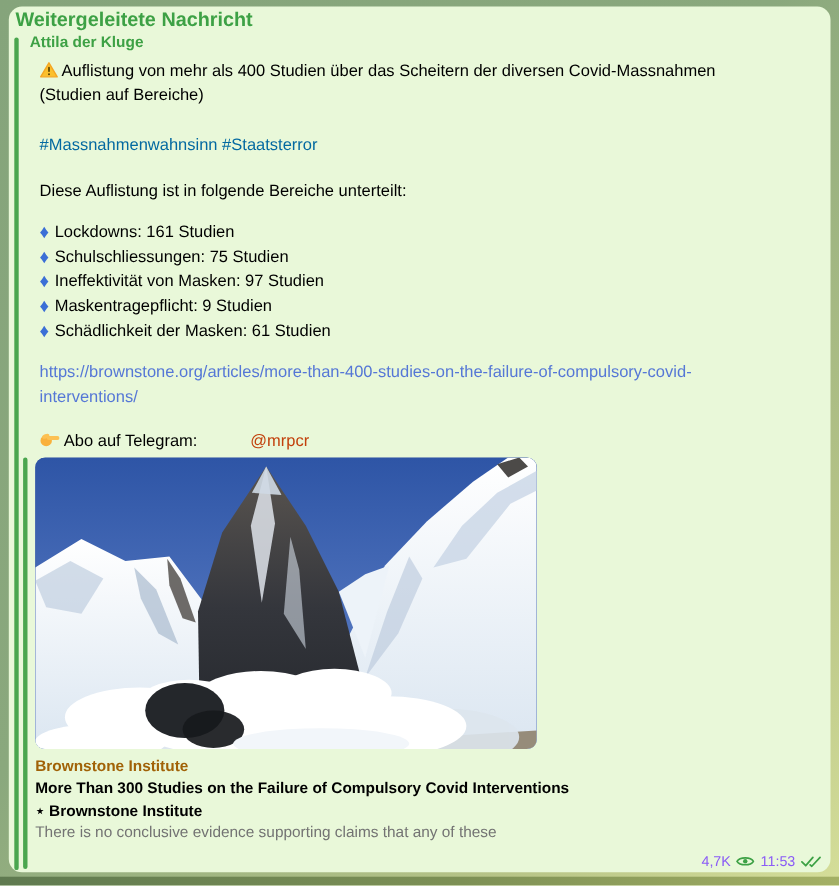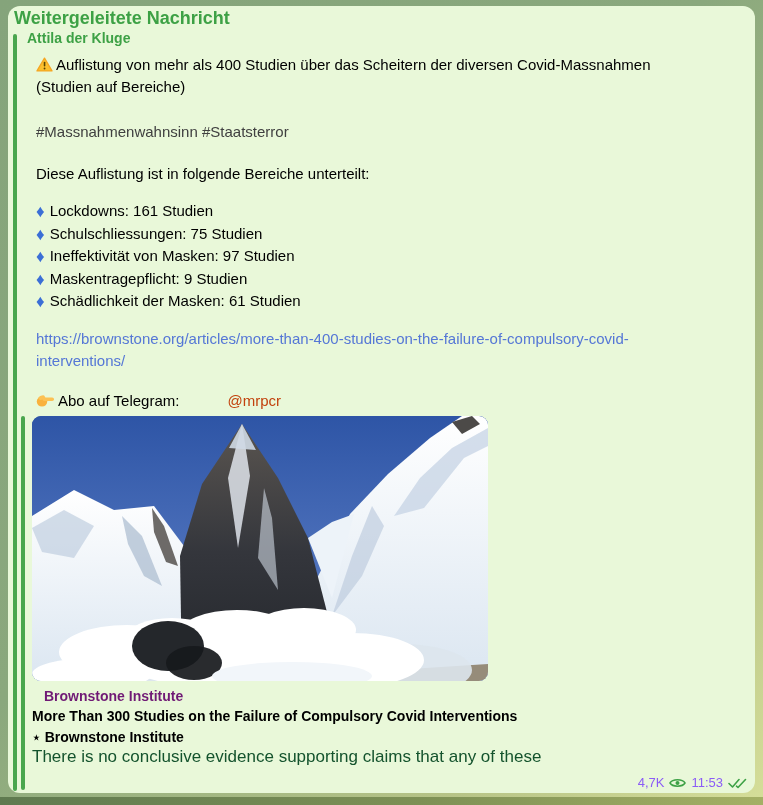--- a/index.html
+++ b/index.html
@@ -17,38 +17,38 @@
     background:#e9f8d9;border-radius:12px;
   }
   .fwd-label{position:absolute;left:6px;top:2px;font-size:18px;font-weight:700;color:#3da145;white-space:nowrap;}
   .quote-bar{position:absolute;width:3.5px;background:#4aa64e;border-radius:2px;}
   .bar1{left:5px;top:28px;height:757px;}
   .bar2{left:13px;top:410px;height:374px;}
   .sender-name{position:absolute;left:19px;top:24px;font-size:14px;font-weight:700;color:#3da145;white-space:nowrap;cursor:pointer;}
   .msg{position:absolute;left:28px;color:#000;font-size:15px;line-height:22px;}
   .msg div{white-space:nowrap;}
   .headline{top:48px;}
-  .hashtags{top:115px;color:#404040;cursor:pointer;}
+  .hashtags{top:115px;color:#0369a1;cursor:pointer;}
   .intro{top:157px;}
   .study-list{top:194px;}
   .study-list .list-item{height:22.5px;line-height:22.5px;white-space:nowrap;}
   .diamond{color:#3b6fd6;font-size:17px;margin-right:5px;vertical-align:-1px;}
   .url-link{top:322px;color:#5577d6;cursor:pointer;}
   .abo{top:384px;white-space:nowrap;}
   .handle{color:#c2410c;cursor:pointer;margin-left:44px;}
   .abo .prefix{margin-right:4px;}
   .icon-inline{vertical-align:-2px;margin-right:3px;}
   .photo{
     position:absolute;left:24px;top:410px;width:456px;height:265px;
     border-radius:9px;overflow:hidden;cursor:pointer;background:#3c5ca8;
   }
-  .site-name{position:absolute;left:36px;top:682px;font-size:14px;font-weight:700;color:#701a75;white-space:nowrap;cursor:pointer;}
+  .site-name{position:absolute;left:24px;top:682px;font-size:14px;font-weight:700;color:#a16207;white-space:nowrap;cursor:pointer;}
   .article-title{position:absolute;left:24px;top:700px;font-size:14px;font-weight:700;color:#000;line-height:21px;cursor:pointer;}
   .article-title div{white-space:nowrap;}
-  .article-desc{position:absolute;left:24px;top:741px;font-size:17px;color:#14532d;line-height:19.5px;}
+  .article-desc{position:absolute;left:24px;top:741px;font-size:14px;color:#737373;line-height:19.5px;}
   .article-desc div{white-space:nowrap;}
   .meta{
     position:absolute;right:8px;top:769px;display:flex;align-items:center;gap:5px;
     font-size:13px;color:#8b5cf6;
   }
   .meta .icon{display:flex;align-items:center;}
 </style>
 </head>
 <body>
 

